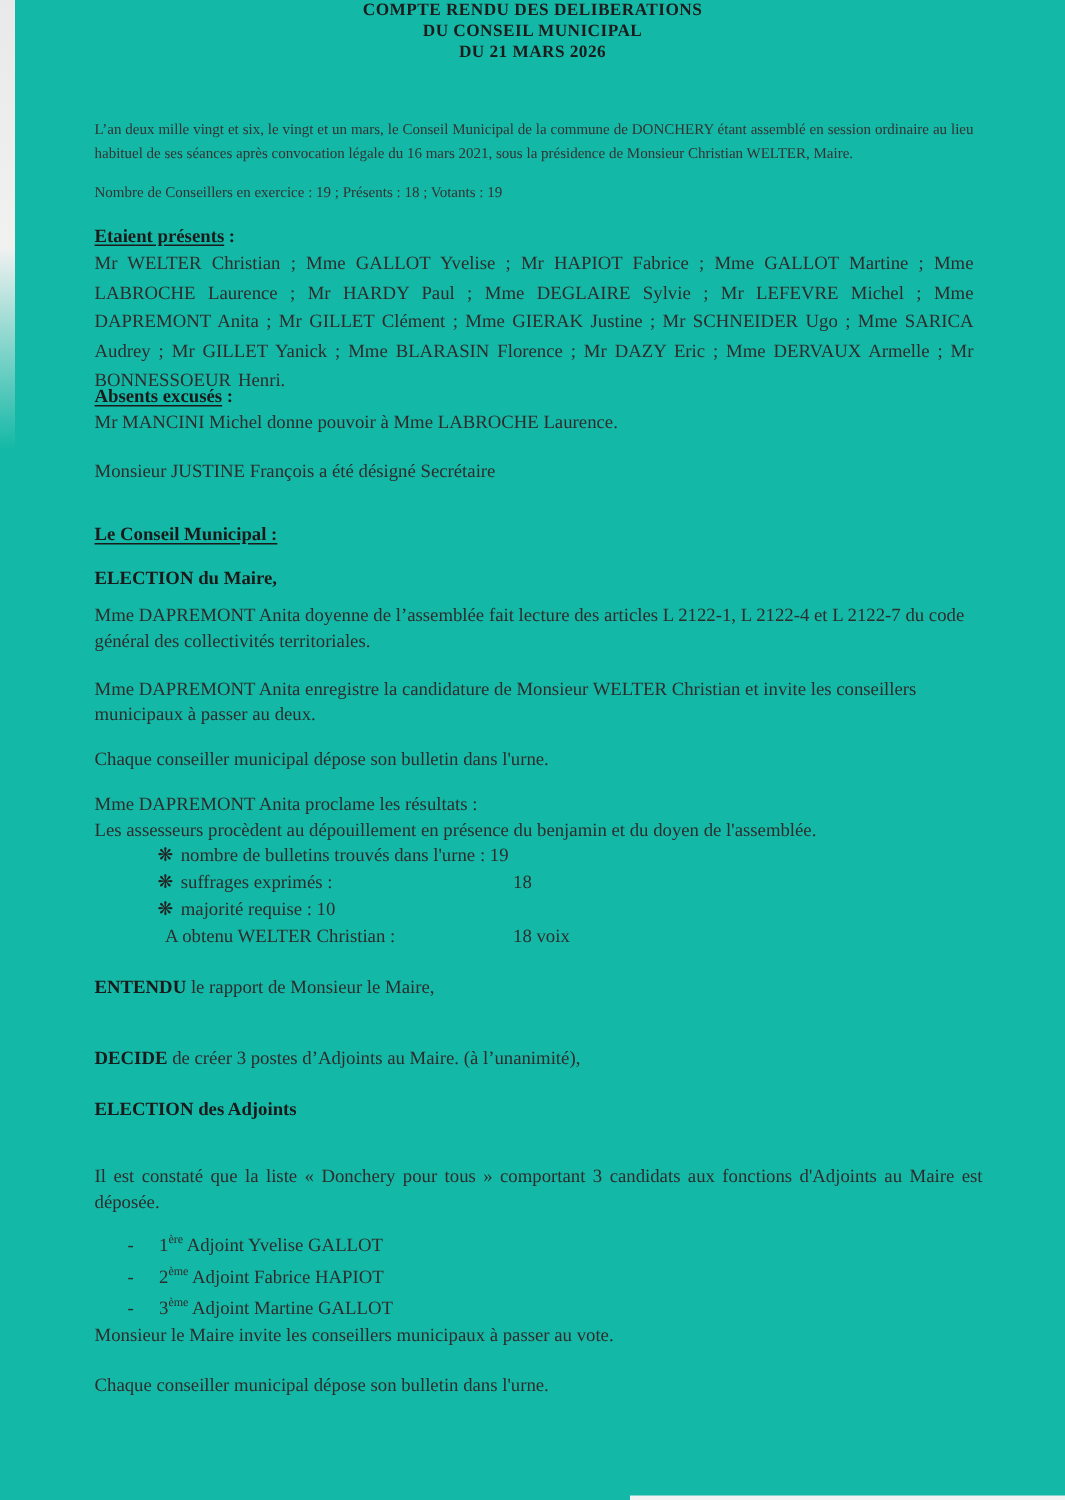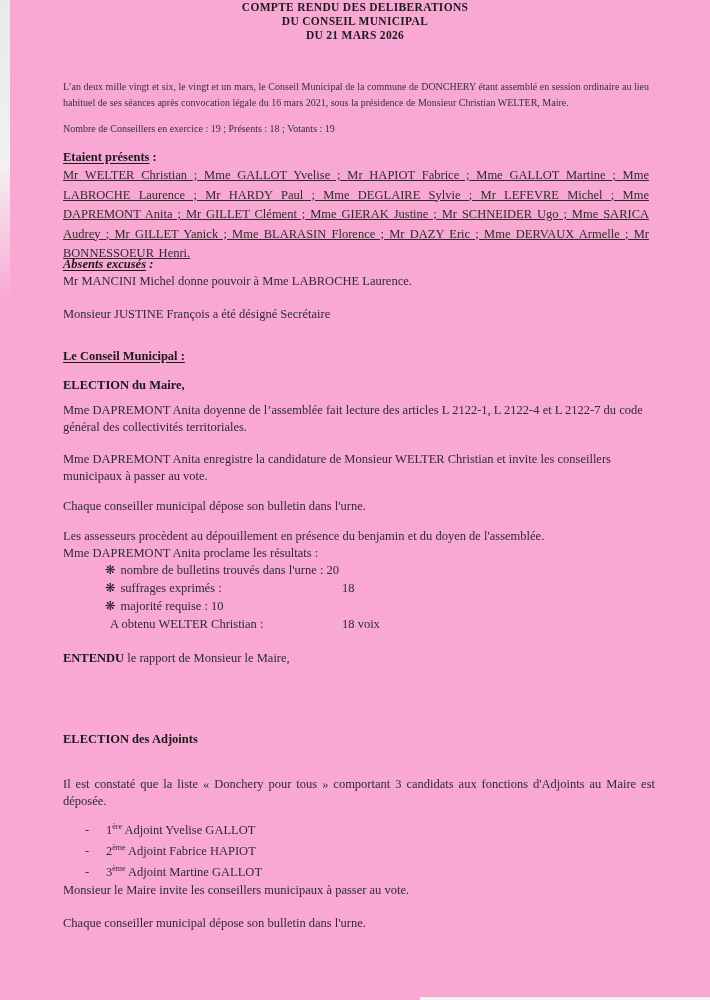--- a/index.html
+++ b/index.html
@@ -1,34 +1,34 @@
 <!DOCTYPE html>
 <html lang="fr"><head>
 <meta charset="utf-8">
 <style>
   html,body{margin:0;padding:0;background:#fdfdfc;}
   .page{
     position:relative;width:710px;height:1000px;margin:0 auto;
-    background:#f9a8d4;overflow:hidden;
+    background:#14b8a6;overflow:hidden;
     font-family:"Liberation Serif","DejaVu Serif",serif;
     color:#2d2d2d;
     -webkit-font-smoothing:antialiased;
   }
   .blk{position:absolute;left:63px;}
   .title-block{left:0;width:710px;top:11px;text-align:center;
     font-weight:bold;font-size:11.5px;line-height:14px;letter-spacing:.3px;color:#1c1c1c;}
   .small{font-size:10px;line-height:15.5px;color:#333;}
   .intro{top:69px;width:586px;text-align:justify;}
   .counts{top:121px;}
   .body-text{font-size:12.5px;line-height:17px;}
   .heading{font-weight:bold;color:#1a1a1a;font-size:12.5px;text-align:center;}
   .underlined{text-decoration:underline;text-underline-offset:2px;}
   .presents-heading{top:149px;}
-  .presents-names{top:166px;width:586px;text-align:justify;line-height:19.5px;word-spacing:1.5px;text-decoration:underline;}
-  .absents-heading{top:256px;font-style:italic;}
+  .presents-names{top:166px;width:586px;text-align:justify;line-height:19.5px;word-spacing:1.5px;}
+  .absents-heading{top:256px;}
   .absents-text{top:273px;width:600px;}
   .secretary{top:306px;}
   .council-heading{top:348px;}
   .election-maire{top:377px;}
   .para-articles{top:402px;width:592px;}
   .para-candidature{top:451px;width:560px;}
   .bulletin1{top:498px;}
   .assesseurs{top:528px;width:620px;}
   .results{top:561px;left:105px;width:420px;}
   .result-row{position:relative;height:18px;font-size:12.5px;line-height:18px;}
@@ -75,40 +75,41 @@
   <div class="blk secretary body-text">Monsieur JUSTINE François a été désigné Secrétaire</div>
 
   <div class="blk absents-text body-text">Mr MANCINI Michel donne pouvoir à Mme LABROCHE Laurence.</div>
 
   <div class="blk council-heading heading body-text"><span class="underlined">Le Conseil Municipal :</span></div>
 
   <div class="blk election-maire heading body-text">ELECTION du Maire,</div>
 
   <p class="blk para-articles body-text" style="margin:0">Mme DAPREMONT Anita doyenne de l’assemblée fait lecture des articles L 2122-1, L 2122-4 et L 2122-7 du code général des collectivités territoriales.</p>
 
-  <p class="blk para-candidature body-text" style="margin:0">Mme DAPREMONT Anita enregistre la candidature de Monsieur WELTER Christian et invite les conseillers municipaux à passer au vote.</p>
+  <p class="blk para-candidature body-text" style="margin:0">Mme DAPREMONT Anita enregistre la candidature de Monsieur WELTER Christian et invite les conseillers municipaux à passer au deux.</p>
 
   <div class="blk bulletin1 body-text">Chaque conseiller municipal dépose son bulletin dans l'urne.</div>
 
   <div class="blk assesseurs body-text">
+    <div>Mme DAPREMONT Anita proclame les résultats :</div>
     <div>Les assesseurs procèdent au dépouillement en présence du benjamin et du doyen de l'assemblée.</div>
-    <div>Mme DAPREMONT Anita proclame les résultats :</div>
   </div>
 
   <div class="blk results">
-    <div class="result-row"><span class="bullet">❋</span><span>nombre de bulletins trouvés dans l'urne : 20</span><span class="result-value"></span></div>
+    <div class="result-row"><span class="bullet">❋</span><span>nombre de bulletins trouvés dans l'urne : 19</span><span class="result-value"></span></div>
     <div class="result-row"><span class="bullet">❋</span><span>suffrages exprimés :</span><span class="result-value">18</span></div>
     <div class="result-row"><span class="bullet">❋</span><span>majorité requise : 10</span><span class="result-value"></span></div>
     <div class="result-row"><span class="bullet"></span><span>A obtenu WELTER Christian :</span><span class="result-value">18 voix</span></div>
   </div>
 
   <div class="blk entendu body-text">
     <div><span class="heading">ENTENDU</span><span> le rapport de Monsieur le Maire,</span></div>
   </div>
 
+  <div class="blk decide body-text"><span class="heading">DECIDE</span><span> de créer 3 postes d’Adjoints au Maire. (à l’unanimité),</span></div>
 
   <div class="blk election-adjoints heading body-text">ELECTION des Adjoints</div>
 
 
   <p class="blk liste-para body-text" style="margin:0">Il est constaté que la liste « Donchery pour tous » comportant 3 candidats aux fonctions d'Adjoints au Maire est déposée.</p>
 
   <div class="blk adjoints">
     <div class="adjoint-row"><span class="dash">-</span><span>1</span><sup>ère</sup><span> Adjoint Yvelise GALLOT</span></div>
     <div class="adjoint-row"><span class="dash">-</span><span>2</span><sup>ème</sup><span> Adjoint Fabrice HAPIOT</span></div>
     <div class="adjoint-row"><span class="dash">-</span><span>3</span><sup>ème</sup><span> Adjoint Martine GALLOT</span></div>

